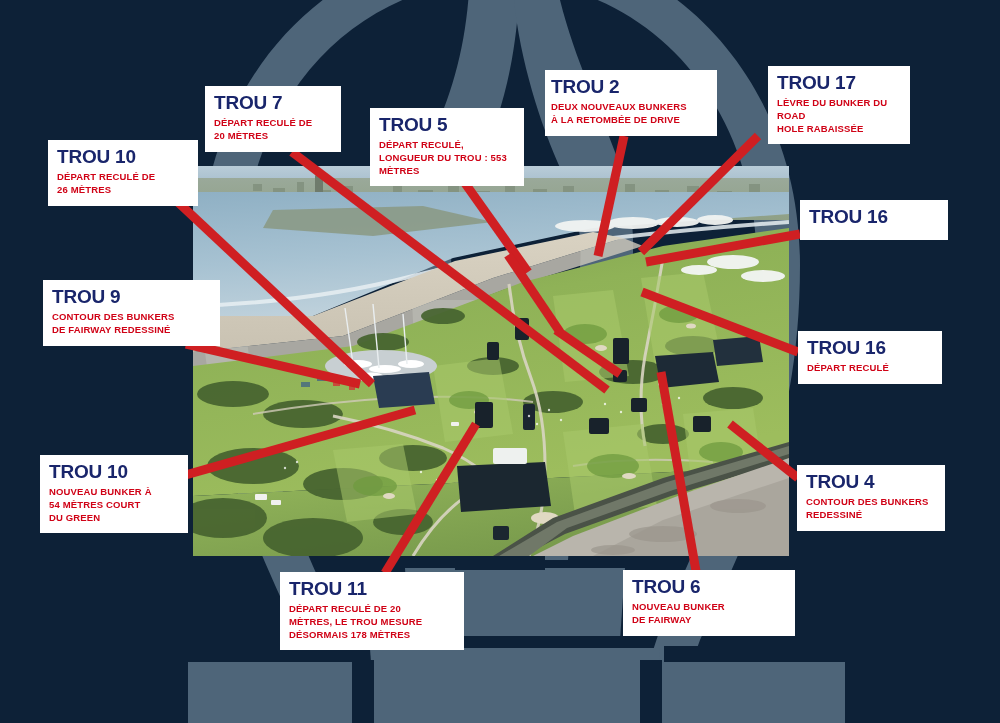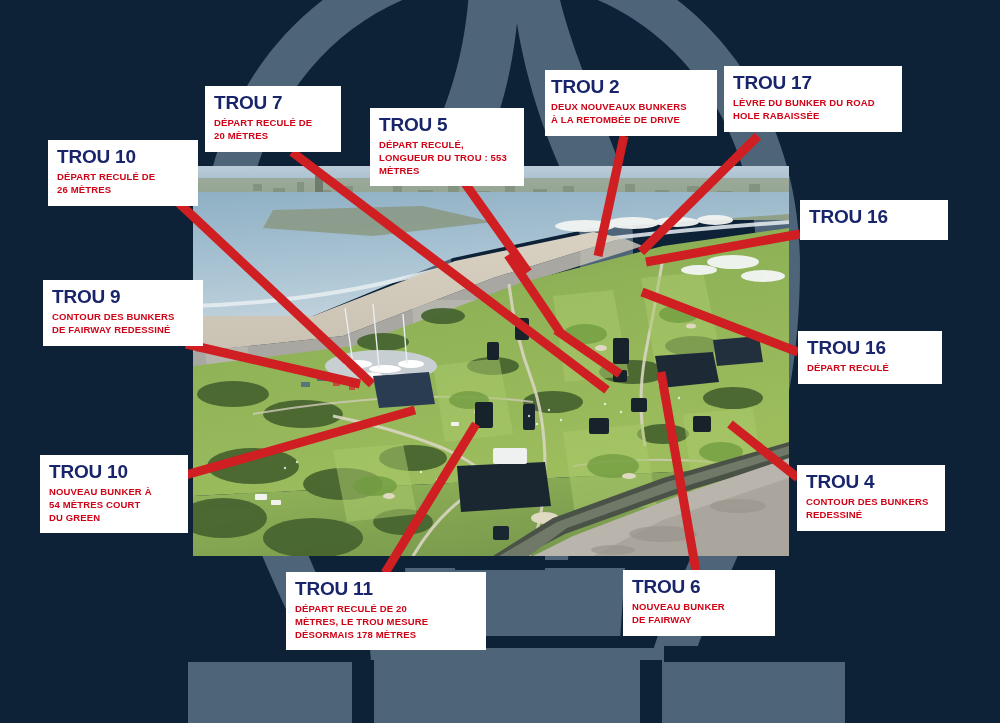--- a/index.html
+++ b/index.html
@@ -420,52 +420,52 @@
   <div class="label-box align-left" style="left:370px; top:70px; width:154px;margin-top:38px;">
     <div class="label-title">TROU 5</div>
     <div class="label-desc">DÉPART RECULÉ,<br>LONGUEUR DU TROU : 553<br>MÈTRES</div>
   </div>
 
   <div class="label-box align-left" style="left:545px; top:70px; width:172px;padding-left:6px;">
     <div class="label-title">TROU 2</div>
     <div class="label-desc">DEUX NOUVEAUX BUNKERS<br>À LA RETOMBÉE DE DRIVE</div>
   </div>
 
-  <div class="label-box align-left" style="left:724px; top:66px; width:178px;">
+  <div class="label-box align-left" style="left:768px; top:66px; width:142px;">
     <div class="label-title">TROU 17</div>
     <div class="label-desc">LÈVRE DU BUNKER DU ROAD<br>HOLE RABAISSÉE</div>
   </div>
 
   <div class="label-box align-left" style="left:800px; top:200px; width:148px;">
     <div class="label-title">TROU 16</div>
   </div>
 
   <div class="label-box align-left" style="left:798px; top:331px; width:144px;">
     <div class="label-title">TROU 16</div>
     <div class="label-desc">DÉPART RECULÉ</div>
   </div>
 
-  <div class="label-box align-left" style="left:43px; top:280px; width:160px;">
+  <div class="label-box align-left" style="left:43px; top:280px; width:177px;">
     <div class="label-title">TROU 9</div>
     <div class="label-desc">CONTOUR DES BUNKERS<br>DE FAIRWAY REDESSINÉ</div>
   </div>
 
   <div class="label-box align-left" style="left:40px; top:455px; width:148px;">
     <div class="label-title">TROU 10</div>
     <div class="label-desc">NOUVEAU BUNKER À<br>54 MÈTRES COURT<br>DU GREEN</div>
   </div>
 
   <div class="label-box align-left" style="left:797px; top:465px; width:148px;">
     <div class="label-title">TROU 4</div>
     <div class="label-desc">CONTOUR DES BUNKERS<br>REDESSINÉ</div>
   </div>
 
-  <div class="label-box align-left" style="left:286px; top:572px; width:200px;">
+  <div class="label-box align-left" style="left:280px; top:572px; width:184px;">
     <div class="label-title">TROU 11</div>
     <div class="label-desc">DÉPART RECULÉ DE 20<br>MÈTRES, LE TROU MESURE<br>DÉSORMAIS 178 MÈTRES</div>
   </div>
 
-  <div class="label-box align-left" style="left:623px; top:570px; width:152px;">
+  <div class="label-box align-left" style="left:623px; top:570px; width:172px;">
     <div class="label-title">TROU 6</div>
     <div class="label-desc">NOUVEAU BUNKER<br>DE FAIRWAY</div>
   </div>
 
 </div>
 
 </body></html>

